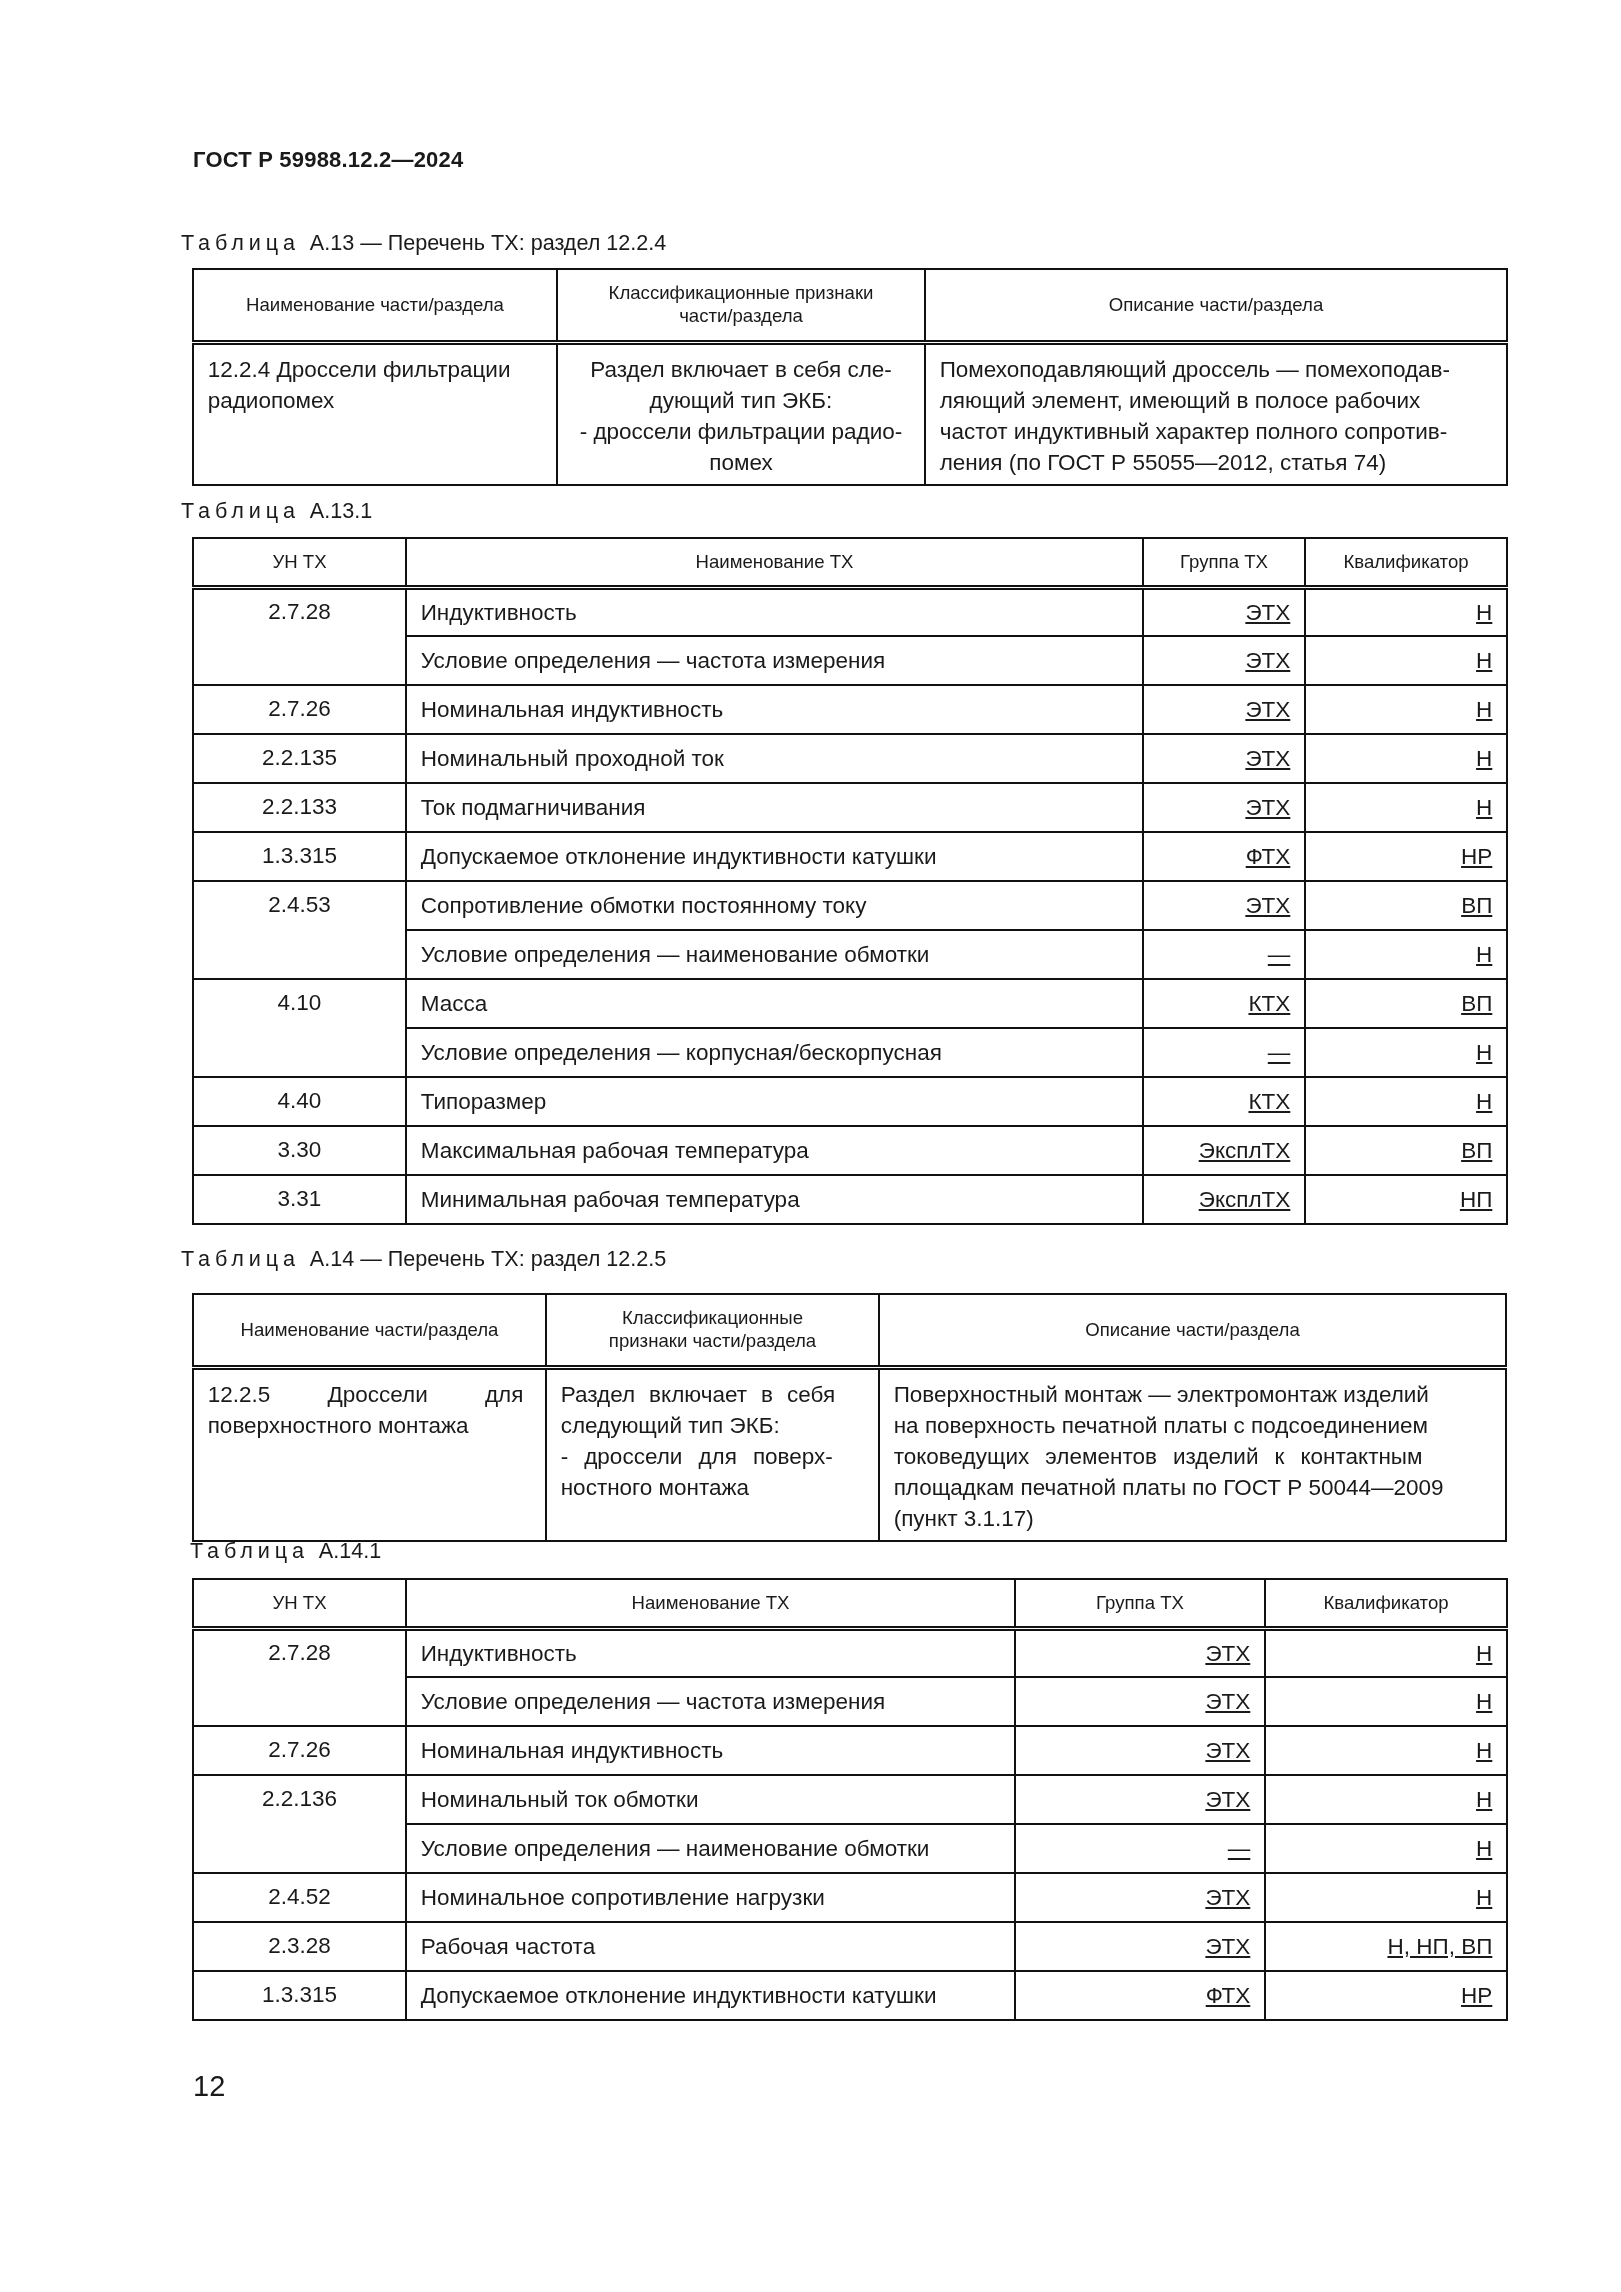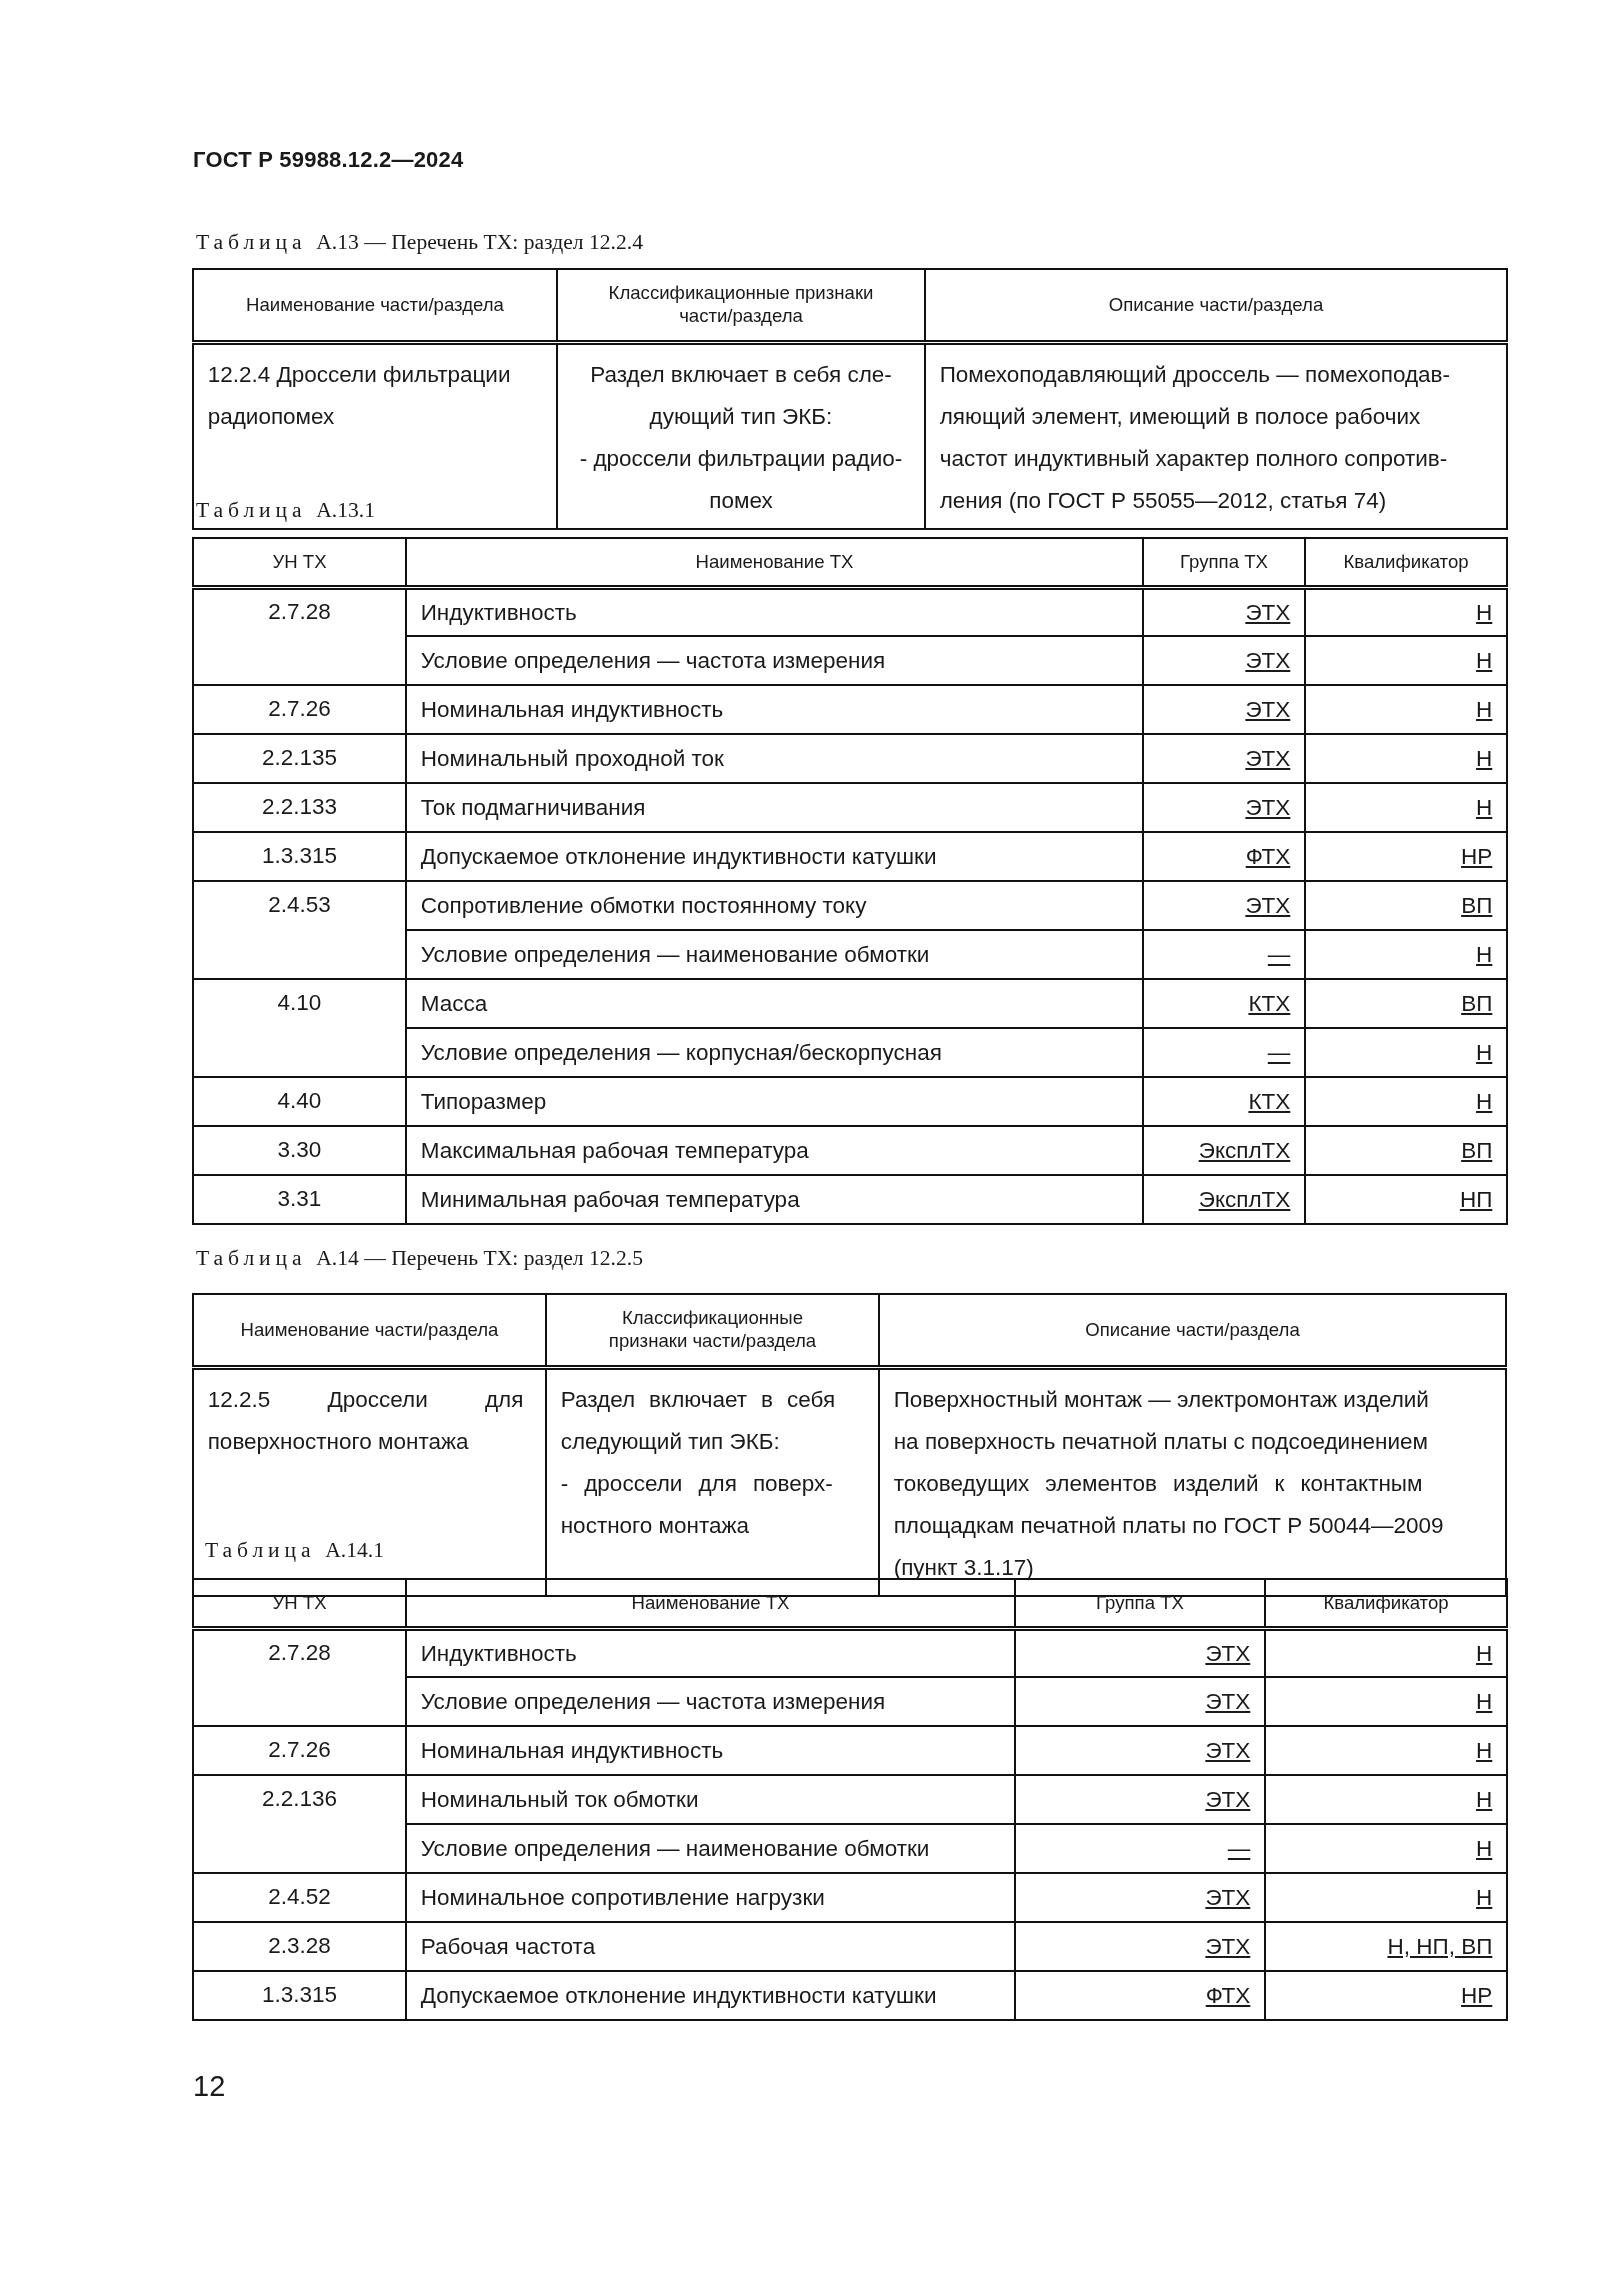--- a/index.html
+++ b/index.html
@@ -7,41 +7,41 @@
     width: 1621px; height: 2293px; position: relative; overflow: hidden;
     font-family: "Liberation Sans", "DejaVu Sans", sans-serif;
     color: #1a1a1a;
   }
   .abs { position: absolute; }
   .doc-title {
     left: 193px; top: 147px; font-size: 22px; font-weight: bold; letter-spacing: 0.2px;
     white-space: nowrap;
   }
   .caption {
-    left: 196px; font-size: 21.6px; white-space: nowrap; font-family: Liberation Serif, serif;
+    left: 181px; font-size: 21.6px; white-space: nowrap;
   }
   .caption .sp { letter-spacing: 4.9px; margin-right: 9.8px; }
   .page-num { left: 193px; top: 2070px; font-size: 29px; }
 
   table.t {
     position: absolute; left: 192px; width: 1313px;
     border-collapse: collapse; table-layout: fixed;
     border: 2.9px solid #111;
   }
   table.t td, table.t th {
     border: 2px solid #111; padding: 0 13.7px; box-sizing: border-box;
     font-weight: normal; vertical-align: middle;
   }
   table.t thead th {
     font-size: 18.6px; text-align: center; line-height: 22.5px;
     border-bottom: 5.9px double #111;
   }
   table.t tbody td { font-size: 22.5px; }
   table.desc tbody td {
-    vertical-align: top; line-height: 42px; padding-top: 9.8px; padding-bottom: 5.9px;
+    vertical-align: top; line-height: 31px; padding-top: 9.8px; padding-bottom: 5.9px;
     text-align: justify; hyphens: manual;
   }
   table.list tbody td { height: 49px; line-height: 23.5px; padding-top: 0; padding-bottom: 0; }
   table.list tbody tr.thick td { border-top-width: 2.9px; }
   td.c { text-align: right; text-decoration: underline; }
   td.code { text-align: center; vertical-align: top !important; padding-top: 10.8px !important; }
   td.name { text-align: left; padding-left: 13.7px; }
   .ln { display: block; }
 </style>
 </head>

